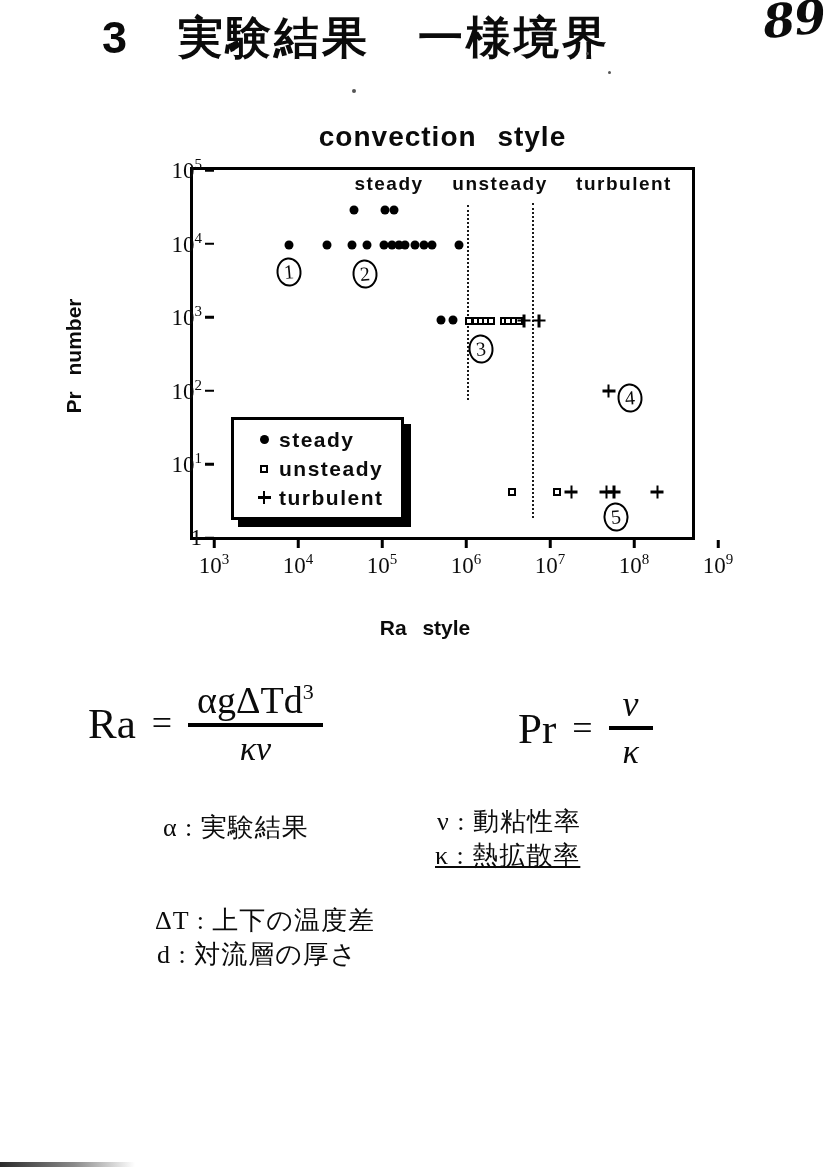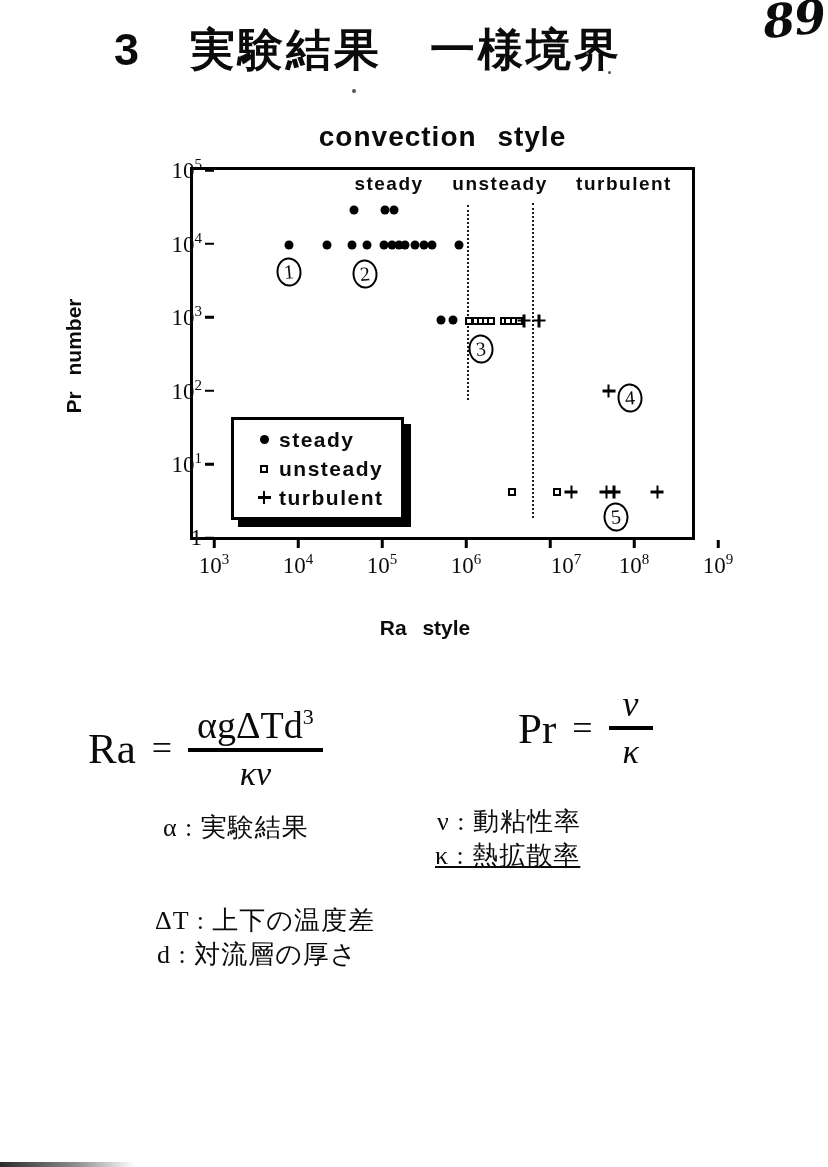--- a/index.html
+++ b/index.html
@@ -1,21 +1,21 @@
 <!DOCTYPE html>
 <html><head>
 <meta charset="utf-8">
 <style>
   html,body{margin:0;padding:0;background:#fff;}
   .page{position:relative;width:828px;height:1167px;background:#fff;overflow:hidden;
         color:#0b0b0b;font-family:"Liberation Sans",sans-serif;}
 
   .page-number{position:absolute;left:763px;top:-8px;font:italic 700 46px "DejaVu Serif",serif;
         transform:rotate(-6deg);letter-spacing:-1px;}
-  .doc-title{position:absolute;left:102px;top:8px;margin:12px;font-weight:700;font-size:45px;
+  .doc-title{position:absolute;left:102px;top:8px;margin:0;font-weight:700;font-size:45px;
         letter-spacing:3px;font-family:"Liberation Sans",sans-serif;}
 
   
   .chart-title{position:absolute;left:190px;top:121px;width:505px;text-align:center;
         font-weight:700;font-size:28px;letter-spacing:1px;word-spacing:12px;}
   .plot-frame{position:absolute;left:190px;top:167px;width:505px;height:373px;
         border:3px solid #000;box-sizing:border-box;}
   .plot{position:absolute;left:190px;top:167px;width:505px;height:373px;margin-left:24px;}
   .region-label{position:absolute;top:6px;transform:translateX(-50%);white-space:nowrap;
         font-weight:700;font-size:19px;letter-spacing:1.5px;}
@@ -42,21 +42,21 @@
   .legend-row{display:flex;align-items:center;height:29px;}
   .legend-marker{width:30px;display:flex;align-items:center;justify-content:center;position:relative;}
   .legend-marker .pt{position:relative;transform:none;}
   .legend-label{font-weight:700;font-size:21px;letter-spacing:1.5px;}
   .axis-label{position:absolute;font-weight:700;font-size:21px;word-spacing:10px;white-space:nowrap;}
   .xlabel{left:425px;top:616px;transform:translateX(-50%);}
   .ylabel{left:74px;top:356px;transform:translate(-50%,-50%) rotate(-90deg);}
 
   
   .equation{position:absolute;display:flex;align-items:center;font-family:"Liberation Serif",serif;}
-  .eq-ra{left:88px;top:680px;margin-top:25px;}
+  .eq-ra{left:88px;top:680px;}
   .eq-pr{left:518px;top:686px;}
   .eq-lhs{font-size:43px;margin-right:16px;}
   .eq-sign{font-size:36px;margin-right:16px;}
   .frac{display:inline-flex;flex-direction:column;align-items:center;}
   .frac .num{font-size:38px;padding:0 9px;line-height:1.05;}
   .frac .num sup{font-size:22px;}
   .frac .bar{align-self:stretch;height:4px;background:#000;margin:2px 0 3px 0;}
   .frac .den{font-size:34px;font-style:italic;line-height:1.1;}
   .eq-pr .frac .num{font-size:36px;font-style:italic;padding:0 14px;}
 
@@ -108,21 +108,21 @@
     </div>
   <div class="xtick" style="left: 0px;"></div>
       <div class="xtick-label" style="left: 0px;">10<sup>3</sup></div>
       <div class="xtick" style="left: 84px;"></div>
       <div class="xtick-label" style="left: 84px;">10<sup>4</sup></div>
       <div class="xtick" style="left: 168px;"></div>
       <div class="xtick-label" style="left: 168px;">10<sup>5</sup></div>
       <div class="xtick" style="left: 252px;"></div>
       <div class="xtick-label" style="left: 252px;">10<sup>6</sup></div>
       <div class="xtick" style="left: 336px;"></div>
-      <div class="xtick-label" style="left: 352px;">10<sup>7</sup></div>
+      <div class="xtick-label" style="left: 336px;">10<sup>7</sup></div>
       <div class="xtick" style="left: 420px;"></div>
       <div class="xtick-label" style="left: 420px;">10<sup>8</sup></div>
       <div class="xtick" style="left: 504px;"></div>
       <div class="xtick-label" style="left: 504px;">10<sup>9</sup></div>
       <div class="ytick" style="top: 3px;"></div>
       <div class="ytick-label" style="top: 3px;">10<sup>5</sup></div>
       <div class="ytick" style="top: 76.6px;"></div>
       <div class="ytick-label" style="top: 76.6px;">10<sup>4</sup></div>
       <div class="ytick" style="top: 150.2px;"></div>
       <div class="ytick-label" style="top: 150.2px;">10<sup>3</sup></div>

